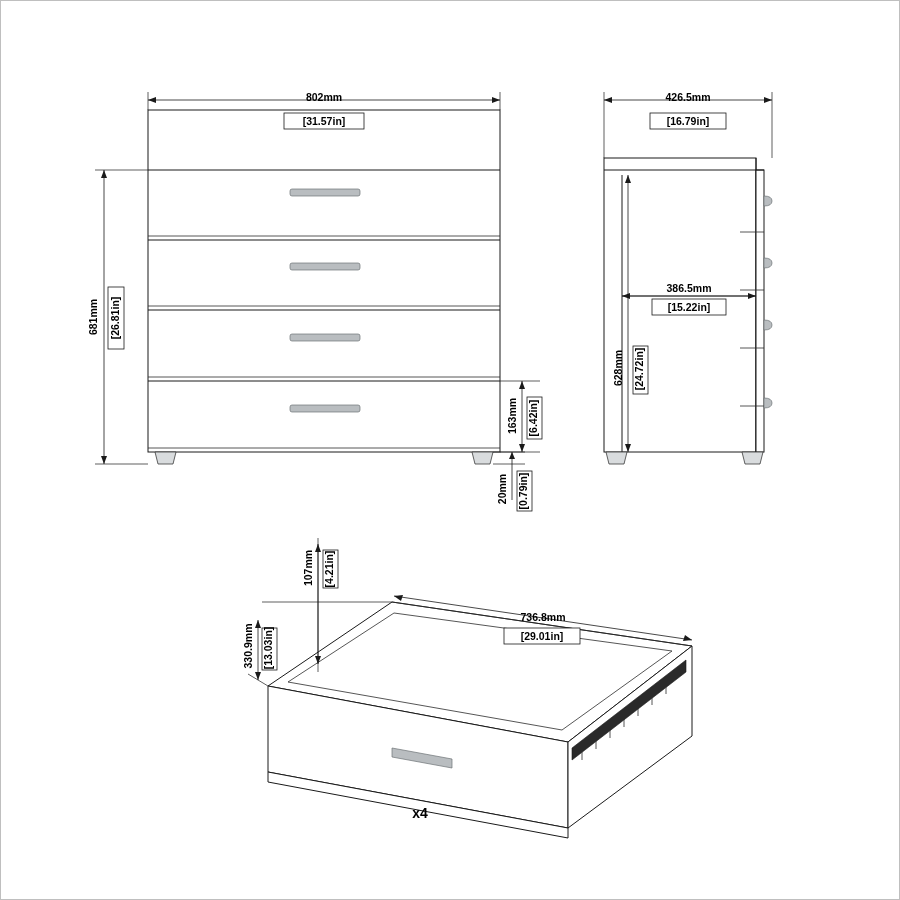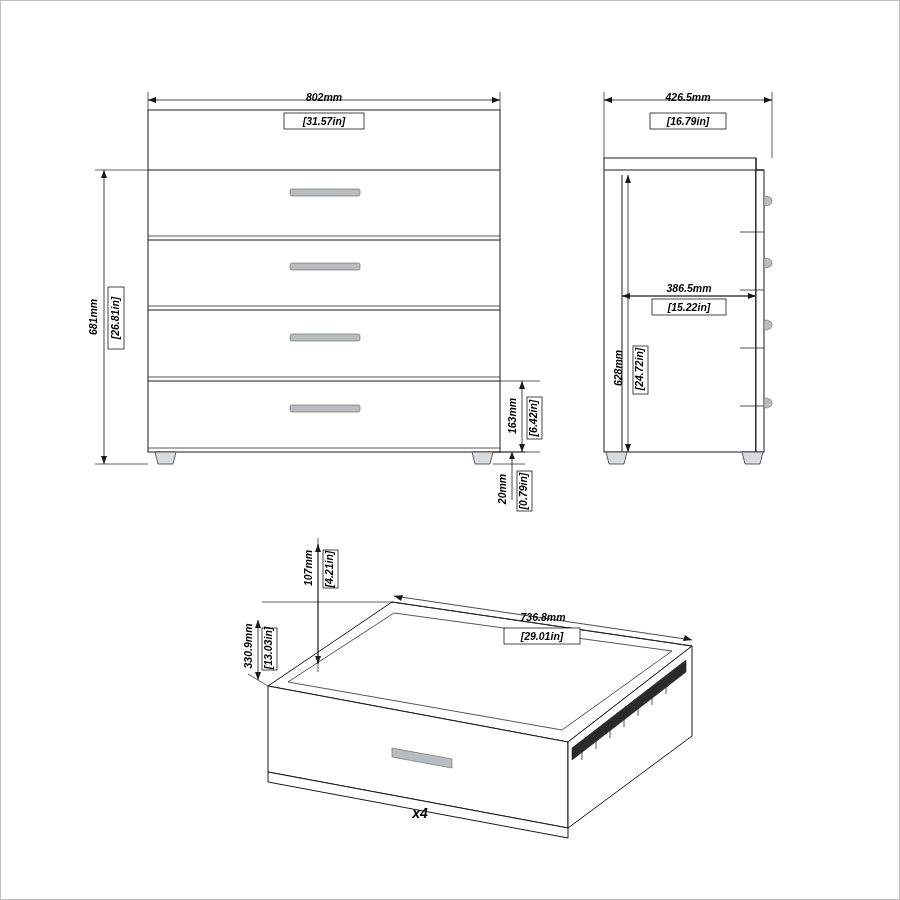--- a/index.html
+++ b/index.html
@@ -13,21 +13,20 @@
     font-family: "Liberation Sans", sans-serif;
     color: #000000;
     position: relative;
     overflow: hidden;
   }
   #sheet {
     position: absolute;
     left: 0; top: 0;
     width: 900px;
     height: 900px;
-    font-style: italic;
   }
   svg { display: block; }
   .ln { stroke: #1a1a1a; stroke-width: 1; fill: none; }
   .ln-thin { stroke: #2b2b2b; stroke-width: 0.8; fill: none; }
   .dim { stroke: #1a1a1a; stroke-width: 0.8; fill: none; }
   .ext { stroke: #1a1a1a; stroke-width: 0.7; fill: none; }
   .panel-fill { fill: #ffffff; stroke: #1a1a1a; stroke-width: 1; }
   .handle { fill: #b9bdc0; stroke: #6d7376; stroke-width: 0.7; }
   .foot { fill: #d9dcde; stroke: #3a3a3a; stroke-width: 0.8; }
   .runner { fill: #2a2a2a; stroke: #1a1a1a; stroke-width: 0.6; }

